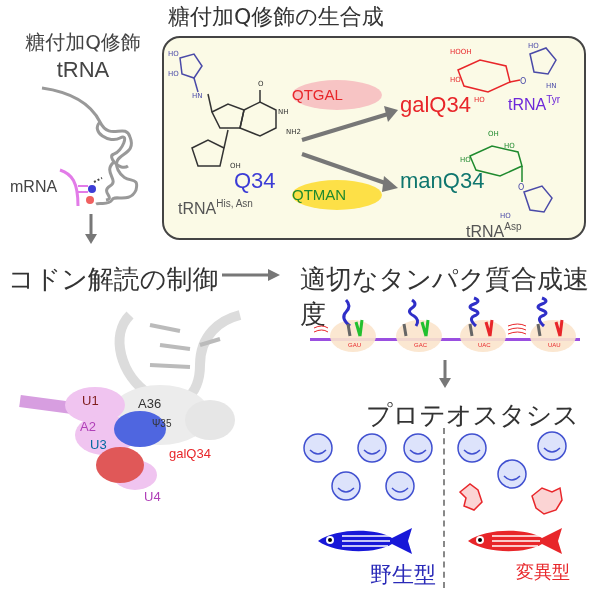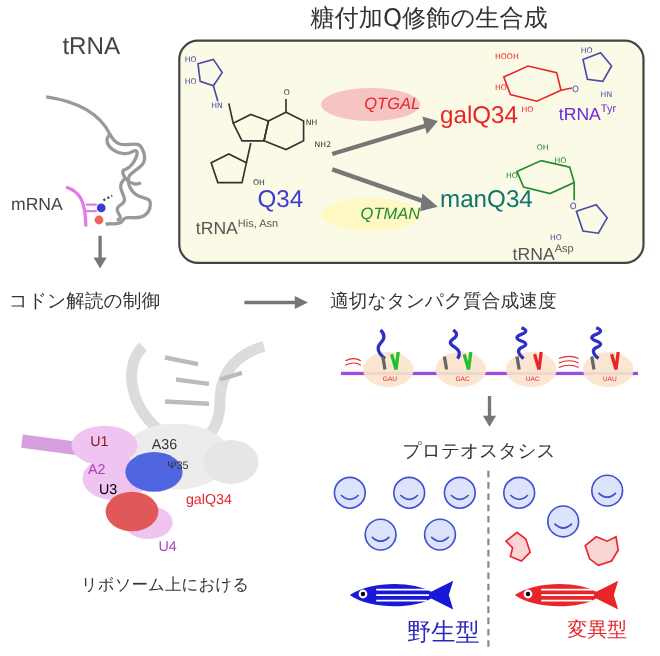--- a/index.html
+++ b/index.html
@@ -1,31 +1,32 @@
 <!DOCTYPE html>
 <html><head>
 <meta charset="utf-8">
 <style>
   html,body{margin:0;padding:0;background:#fff;}
   body{width:600px;height:596px;position:relative;overflow:hidden;font-family:"DejaVu Sans","Liberation Sans",sans-serif;color:#333;}
   .abs{position:absolute;}
   .jp{font-family:"DejaVu Sans",sans-serif;}
   .lat{font-family:"Liberation Sans",sans-serif;}
   .title-left{left:8px;top:28px;width:150px;text-align:center;font-size:20px;line-height:28px;color:#444;}
-  .box-title{left:168px;top:2px;width:330px;text-align:right;font-size:22px;color:#333;}
+  .box-title{left:168px;top:2px;width:330px;text-align:left;font-size:22px;color:#333;}
   .box{left:162px;top:36px;width:424px;height:204px;background:#fbfae6;border:2px solid #444;border-radius:18px;box-sizing:border-box;}
-  .pill{border-radius:50%;text-align:right;font-size:15px;font-style:italic;}
+  .pill{border-radius:50%;text-align:left;font-size:15px;}
   .sup{font-size:10px;vertical-align:top;position:relative;top:-2px;}
-  .section{font-size:17px;color:#333;}
+  .section{font-size:26px;color:#333;}
   .small-label{font-size:12px;}
 </style>
 </head>
 <body>
 
 <div class="abs title-left jp">
+  <div>糖付加Q修飾</div>
   <div class="lat" style="font-size:22px">tRNA</div>
 </div>
 
 <svg class="abs" style="left:30px;top:82px" width="120" height="130">
   <path d="M12 6 C40 10 60 20 70 40 C80 60 95 40 100 55 C108 75 80 70 88 88 C96 104 110 92 106 108 C100 122 84 112 82 118 C78 124 70 120 66 122" fill="none" stroke="#999" stroke-width="3"></path>
   <path d="M70 40 C60 50 80 62 90 56 C100 50 92 70 84 72 C76 74 90 90 98 84" fill="none" stroke="#999" stroke-width="3"></path>
   <path d="M84 80 C72 90 90 98 80 104 C70 110 86 116 76 118" fill="none" stroke="#999" stroke-width="3"></path>
 </svg>
 <svg class="abs" style="left:58px;top:168px" width="50" height="40">
   <path d="M2 2 C14 6 20 14 20 38" fill="none" stroke="#e27be8" stroke-width="3"></path>
@@ -64,21 +65,21 @@
   <text x="118" y="90" font-size="7" fill="#333">NH2</text>
   <text x="90" y="42" font-size="7" fill="#333">O</text>
   <text x="62" y="124" font-size="7" fill="#333">OH</text>
 </svg>
 <div class="abs lat" style="left:234px;top:168px;font-size:22px;color:#3c3cd6">Q34</div>
 <div class="abs lat" style="left:178px;top:200px;font-size:16px;color:#555">
   <span>tRNA</span><span class="sup">His, Asn</span>
 </div>
 
 <div class="abs pill lat" style="left:292px;top:80px;width:90px;height:30px;line-height:30px;background:#f7c4c4;color:#e8262a">QTGAL</div>
-<div class="abs pill lat" style="left:292px;top:180px;width:90px;height:30px;line-height:30px;background:#fef9c3;color:#1f8a2e">QTMAN</div>
+<div class="abs pill lat" style="left:292px;top:180px;width:90px;height:30px;line-height:30px;background:#fde047;color:#1f8a2e">QTMAN</div>
 <svg class="abs" style="left:300px;top:100px" width="100" height="100">
   <line x1="2" y1="40" x2="88" y2="14" stroke="#777" stroke-width="4"></line>
   <polygon points="84,6 98,10 88,22" fill="#777"></polygon>
   <line x1="2" y1="54" x2="88" y2="84" stroke="#777" stroke-width="4"></line>
   <polygon points="84,76 98,88 82,92" fill="#777"></polygon>
 </svg>
 <div class="abs lat" style="left:400px;top:92px;font-size:22px;color:#e8262a">galQ34</div>
 <div class="abs lat" style="left:400px;top:168px;font-size:22px;color:#0f766e">manQ34</div>
 
 <svg class="abs" style="left:450px;top:40px" width="130" height="64">
@@ -152,27 +153,26 @@
   <ellipse cx="210" cy="115" rx="25" ry="20" fill="#e6e6e6"></ellipse>
   <path d="M20 96 l60 8" stroke="#d79ee0" stroke-width="12"></path>
   <ellipse cx="95" cy="100" rx="30" ry="18" fill="#f0c4f0"></ellipse>
   <ellipse cx="105" cy="130" rx="30" ry="20" fill="#f0c4f0"></ellipse>
   <ellipse cx="135" cy="170" rx="22" ry="15" fill="#f0c4f0"></ellipse>
   <ellipse cx="140" cy="124" rx="26" ry="18" fill="#4f66e0"></ellipse>
   <ellipse cx="120" cy="160" rx="24" ry="18" fill="#e05858"></ellipse>
 </svg>
 <span class="abs lat" style="left:82px;top:393px;font-size:13px;color:#7f1d1d">U1</span>
 <span class="abs lat" style="left:80px;top:419px;font-size:13px;color:#b040b8">A2</span>
-<span class="abs lat" style="left:90px;top:437px;font-size:13px;color:#000000">U3</span>
+<span class="abs lat" style="left:90px;top:437px;font-size:13px;color:#0369a1">U3</span>
 <span class="abs lat" style="left:144px;top:489px;font-size:13px;color:#b040b8">U4</span>
 <span class="abs lat" style="left:138px;top:396px;font-size:13px;color:#333">A36</span>
 <span class="abs lat" style="left:152px;top:418px;font-size:10px;color:#333">Ψ35</span>
 <span class="abs lat" style="left:169px;top:446px;font-size:13px;color:#e8262a">galQ34</span>
 <div class="abs jp" style="left:40px;top:520px;width:220px;text-align:center;font-size:15px;line-height:22px;color:#333">
-  <div>リボソーム上における</div>
 </div>
 
 <div class="abs section jp" style="left:366px;top:398px">プロテオスタシス</div>
 <div class="abs" style="left:443px;top:428px;width:0;height:160px;border-left:2px dashed #888"></div>
 
 <svg class="abs" style="left:296px;top:430px" width="146" height="76">
   <g fill="#dde3fb" stroke="#4050d0" stroke-width="1.5">
     <circle cx="22" cy="18" r="14"></circle>
       <circle cx="76" cy="18" r="14"></circle>
       <circle cx="122" cy="18" r="14"></circle>

